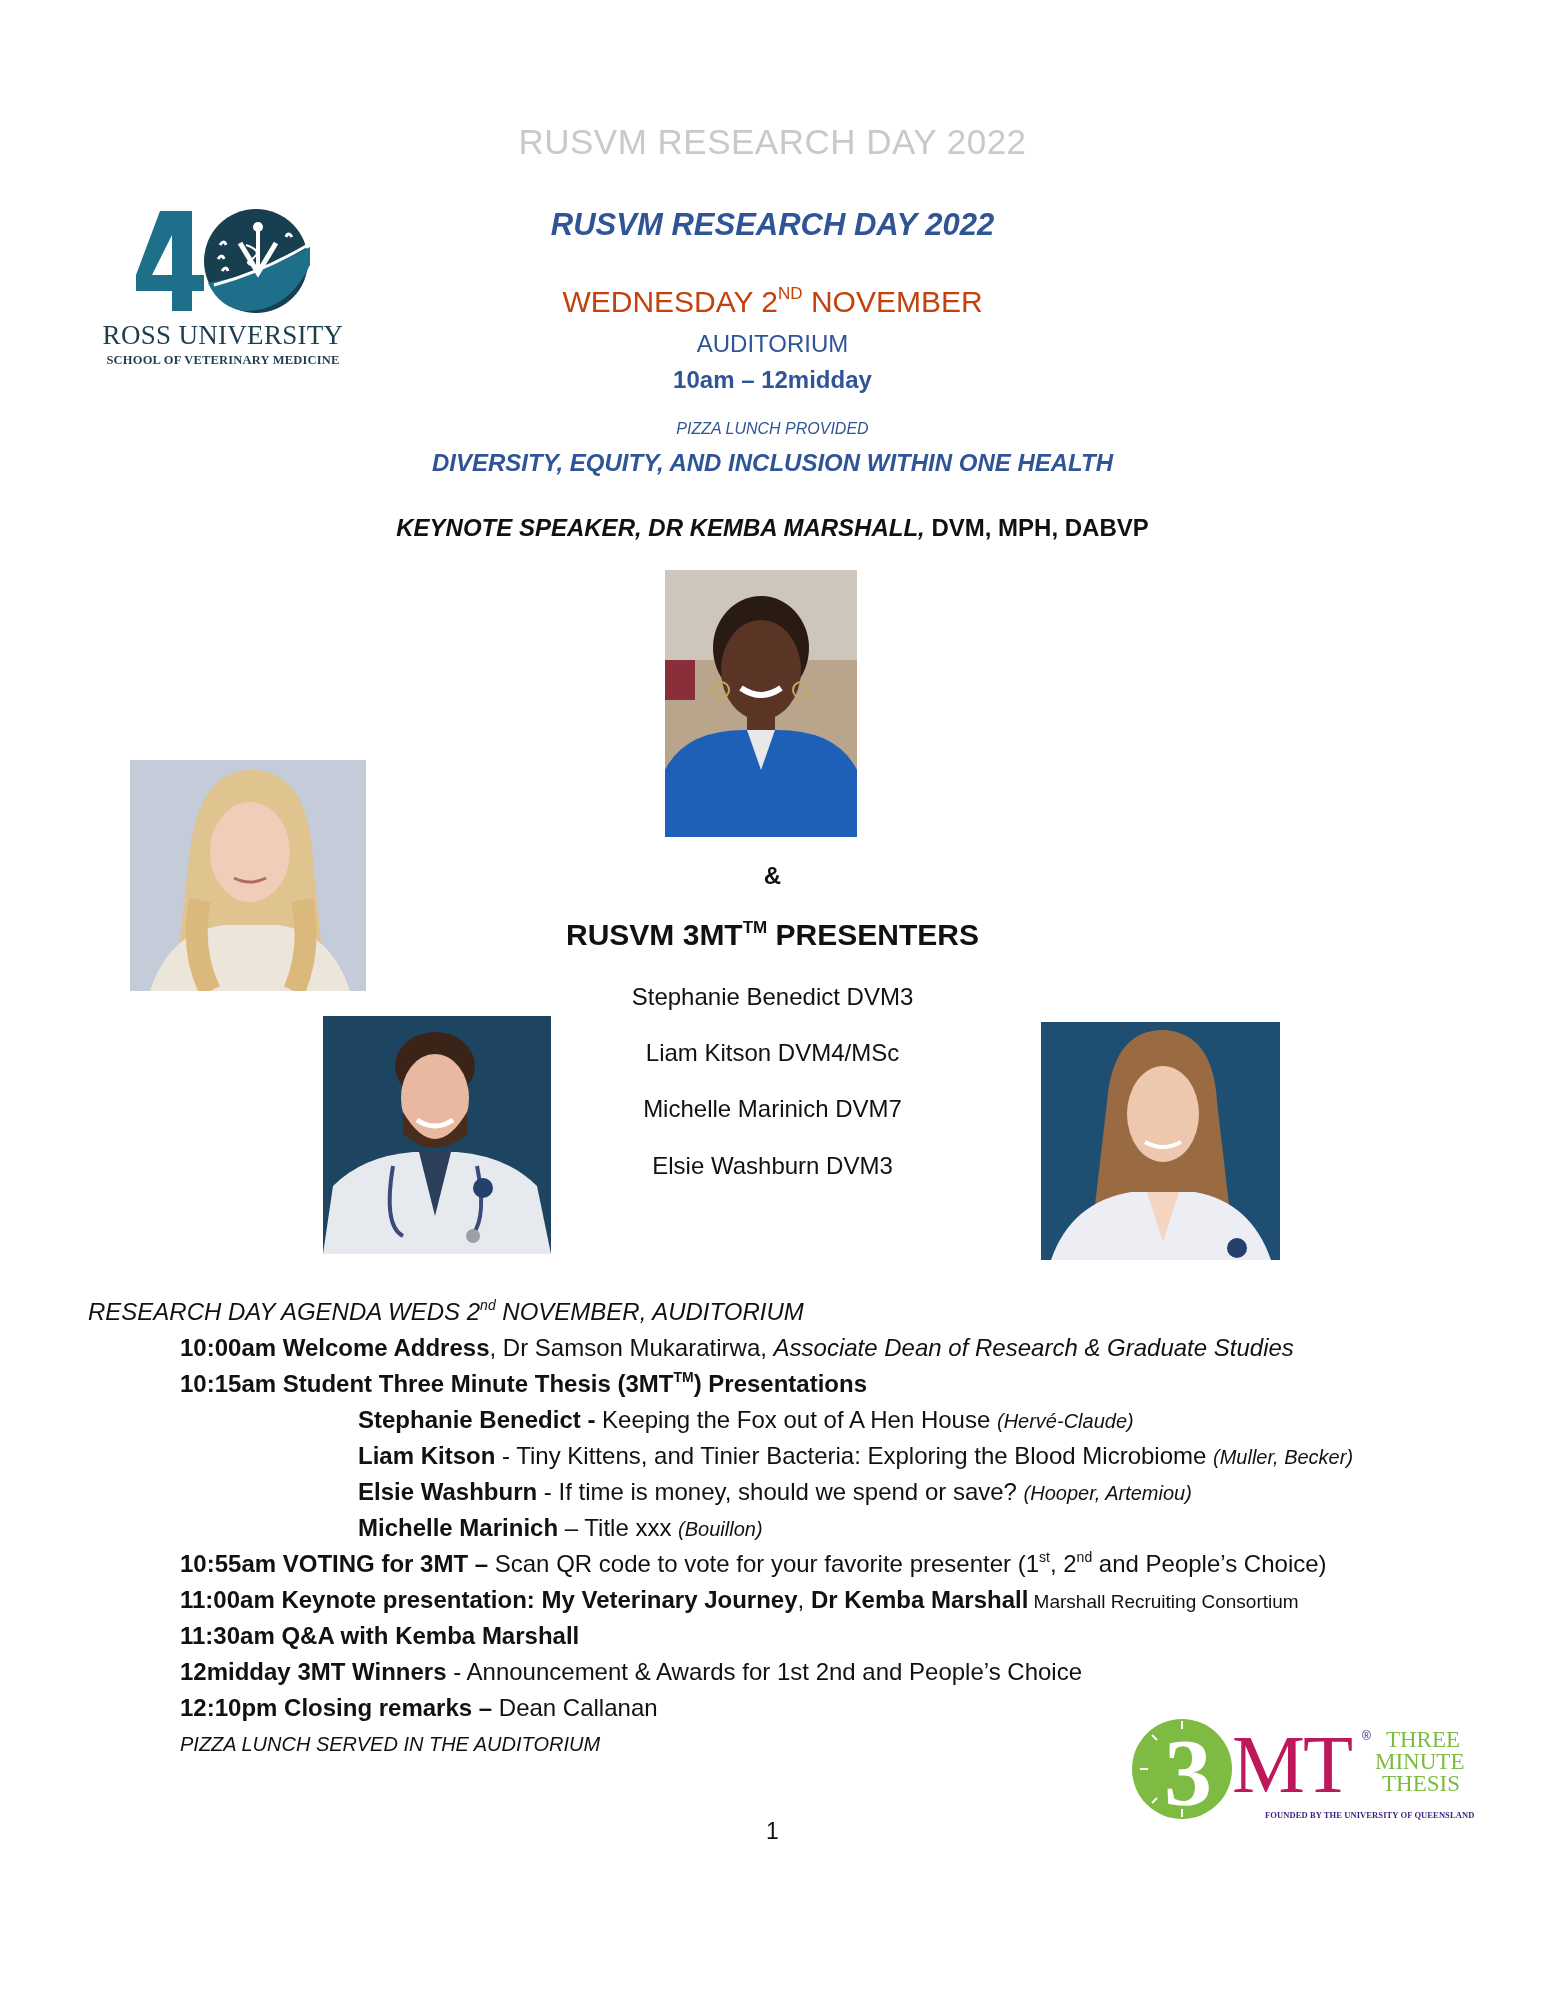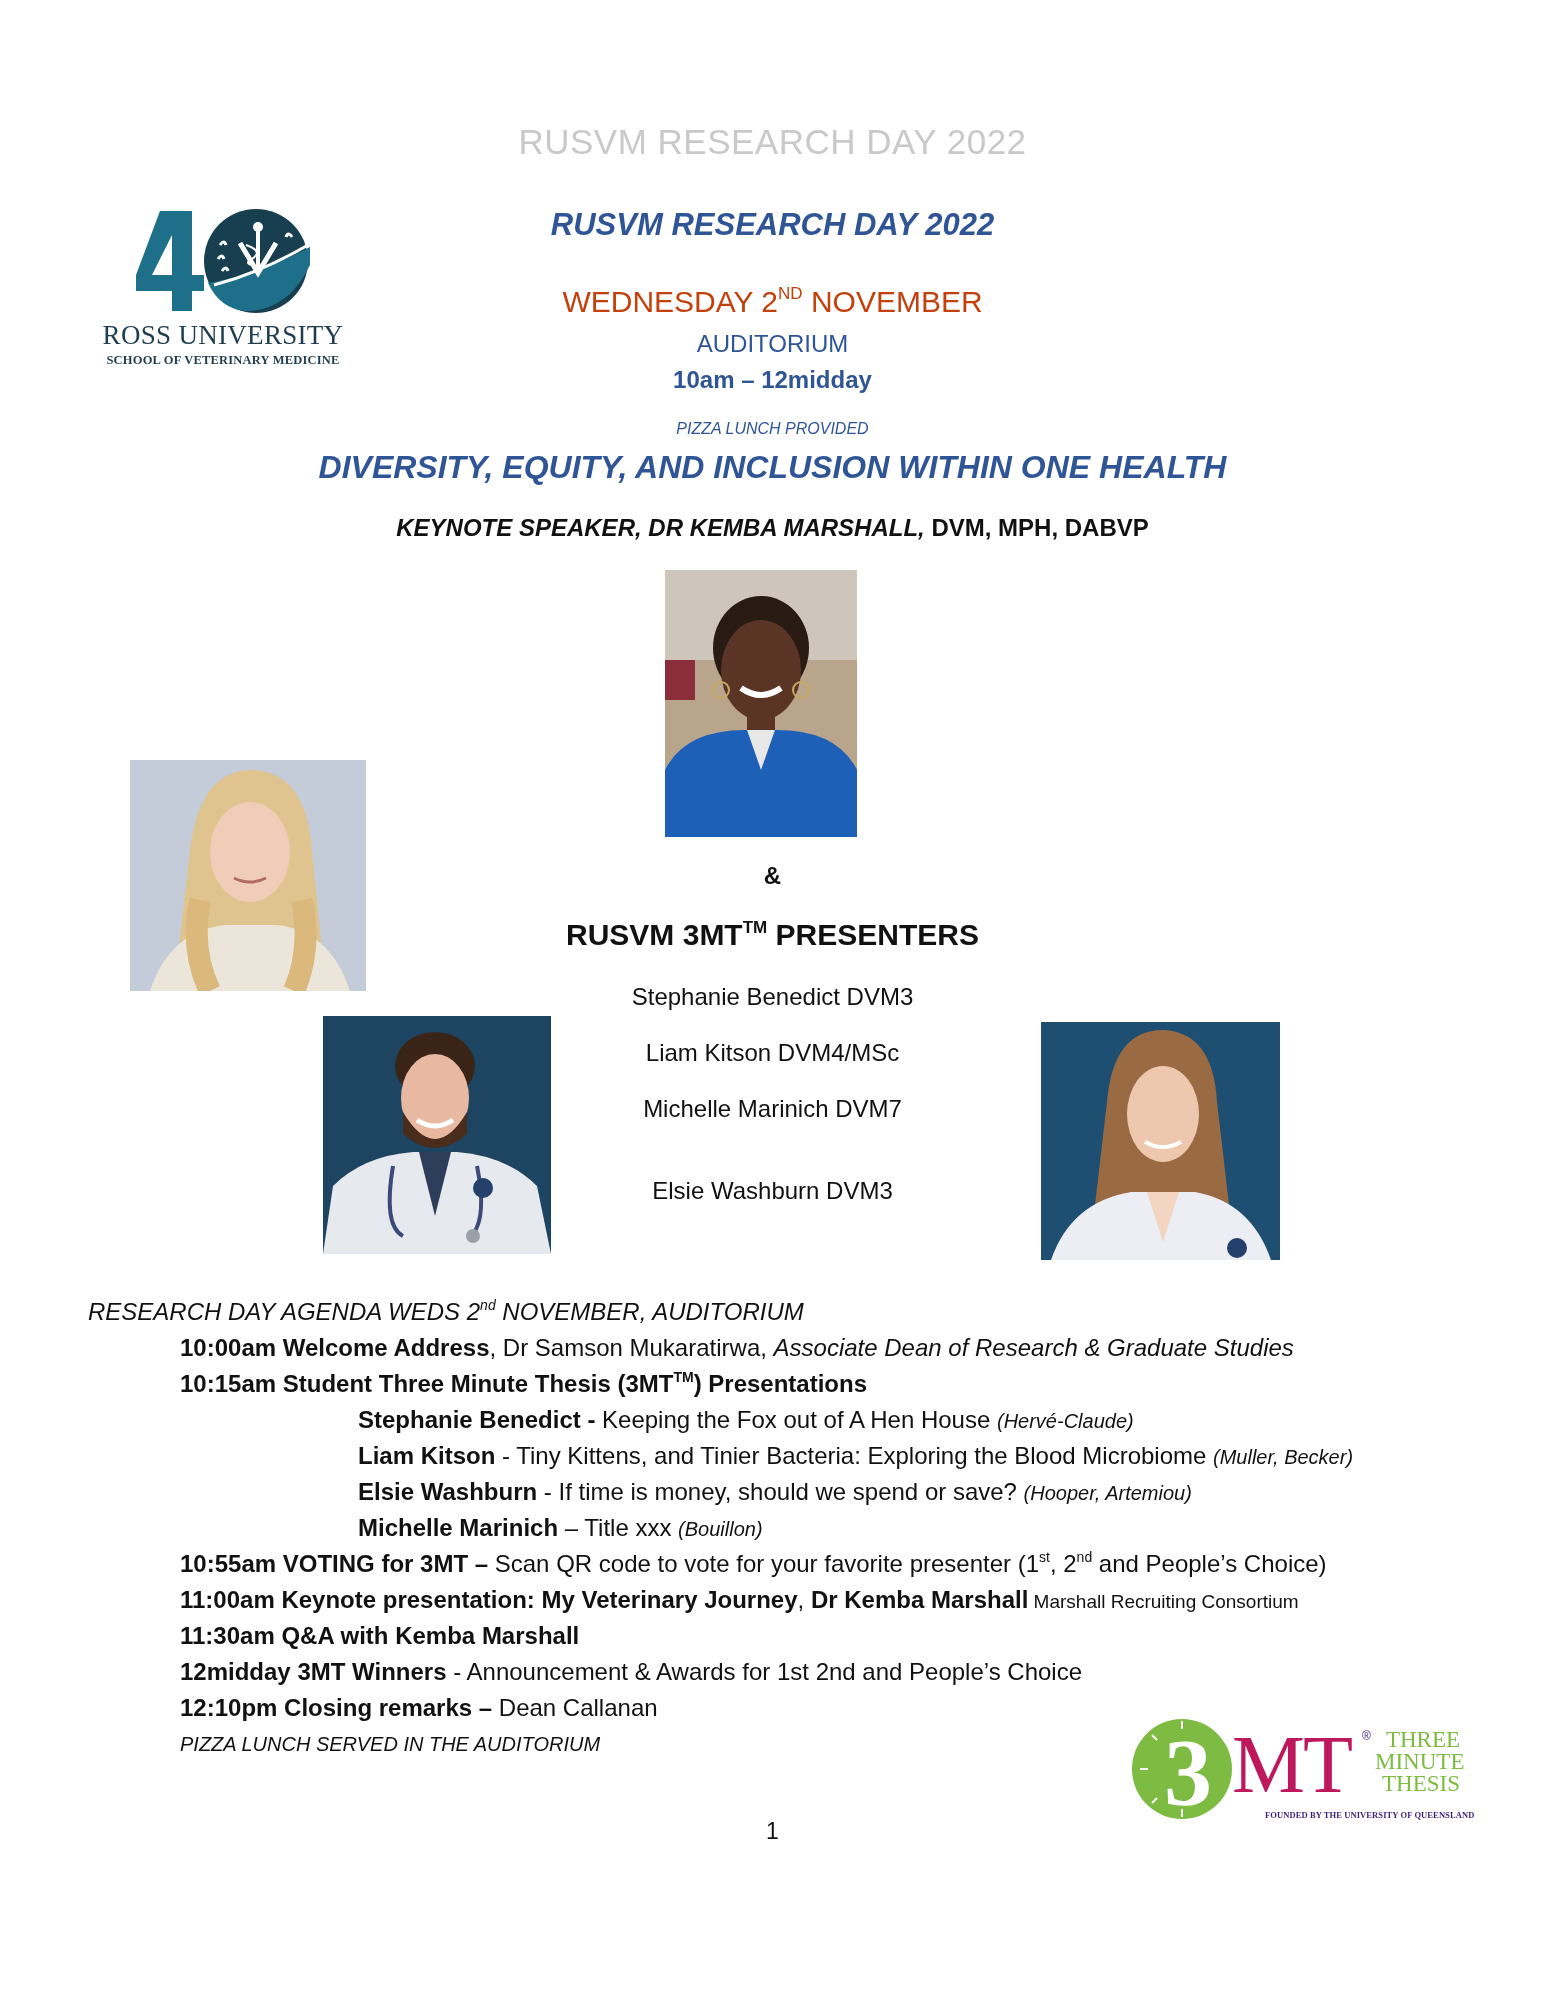--- a/index.html
+++ b/index.html
@@ -7,21 +7,21 @@
          font-family:"Liberation Sans", "DejaVu Sans", sans-serif; color:#111; }
   .abs { position:absolute; }
   .center { left:0; width:1545px; text-align:center; }
   .watermark { top:122px; font-size:35px; color:#c9c9c9; letter-spacing:0.5px; }
   .title { top:207px; font-size:31px; font-weight:bold; font-style:italic; color:#2f5597; }
   .date { top:285px; font-size:30px; color:#c2410c; }
   .date sup { font-size:17px; vertical-align:13px; line-height:0; }
   .venue { top:330px; font-size:24px; color:#2f5597; }
   .time { top:366px; font-size:24px; font-weight:bold; color:#2f5597; }
   .pizza { top:403px; font-size:16px; font-style:italic; color:#2f5597;margin-top:17px; }
-  .theme { top:449px; font-size:32px; font-weight:bold; font-style:italic; color:#2f5597; }
+  .theme { top:449px; font-size:24px; font-weight:bold; font-style:italic; color:#2f5597; }
   .keynote { top:514px; font-size:24px; font-weight:bold; color:#111; }
   .keynote .kname { font-style:italic; }
   .amp { top:862px; font-size:24px; font-weight:bold; }
   .presenters-title { top:918px; font-size:30px; font-weight:bold; }
   .presenters-title sup { font-size:17px; vertical-align:12px; line-height:0; font-weight:bold; }
   .pname { font-size:24px; color:#111; }
 
   .photo { position:absolute; overflow:hidden; }
   .photo svg { display:block; width:100%; height:100%; }
 
@@ -118,21 +118,21 @@
     <path d="M70,140 Q60,190 80,231 M172,140 Q182,190 164,231" stroke="#dbb97c" stroke-width="22" fill="none"></path>
   </svg>
 </div>
 
 <div class="abs center amp">&amp;</div>
 <div class="abs center presenters-title"><span>RUSVM 3MT</span><sup>TM</sup><span> PRESENTERS</span></div>
 
 <div class="abs center pname" style="top:983px;">Stephanie Benedict DVM3</div>
 <div class="abs center pname" style="top:1039px;">Liam Kitson DVM4/MSc</div>
 <div class="abs center pname" style="top:1095px;">Michelle Marinich DVM7</div>
-<div class="abs center pname" style="top:1177px;">Elsie Washburn DVM3</div>
+<div class="abs center pname" style="top:1152px;">Elsie Washburn DVM3</div>
 
 <div class="photo" style="left:323px;top:1016px;width:228px;height:238px;">
   <svg viewBox="0 0 228 238" preserveAspectRatio="none">
     <rect width="228" height="238" fill="#1d4460"></rect>
     <ellipse cx="112" cy="50" rx="40" ry="34" fill="#3a2418"></ellipse>
     <ellipse cx="112" cy="82" rx="34" ry="44" fill="#e8b9a0"></ellipse>
     <path d="M80,96 Q112,150 144,96 L144,118 Q112,146 80,118 Z" fill="#4a2c1c"></path>
     <path d="M94,104 q18,12 36,0" stroke="#ffffff" stroke-width="5" fill="none"></path>
     <path d="M0,238 L10,170 Q40,140 90,136 L134,136 Q184,140 214,170 L228,238 Z" fill="#e6e9ee"></path>
     <path d="M96,136 L112,200 L128,136" fill="#2c3e5a"></path>

